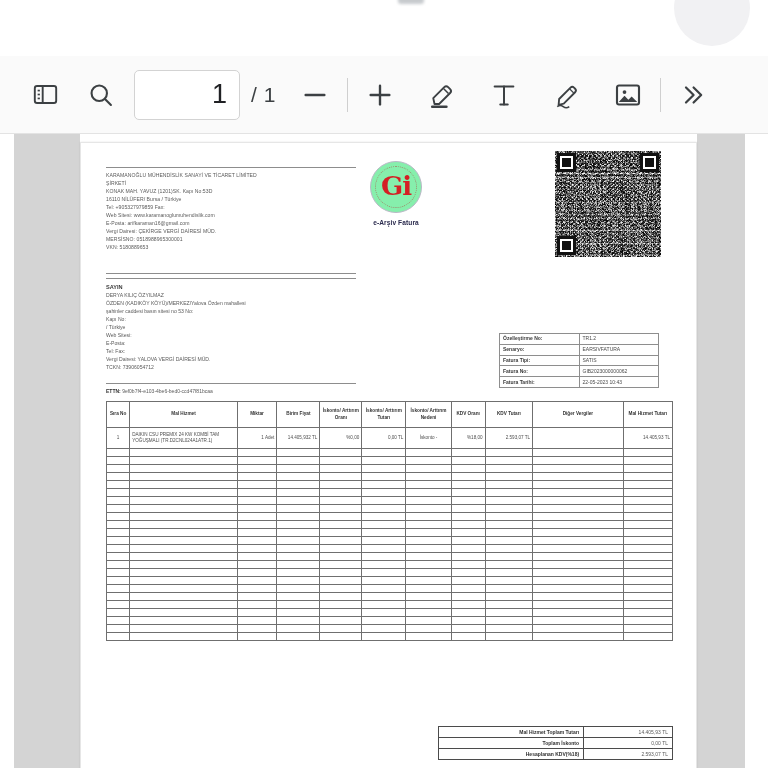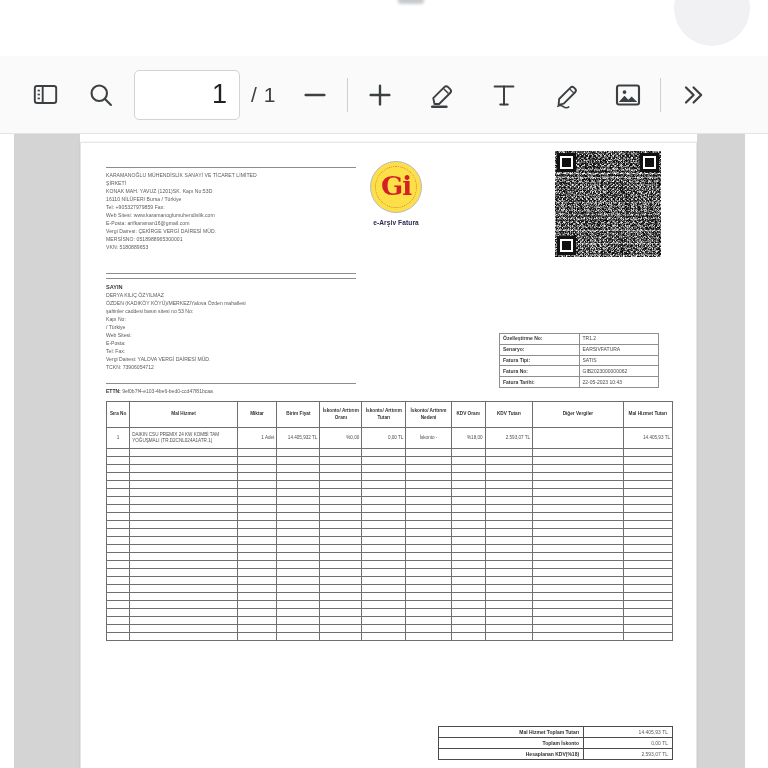--- a/index.html
+++ b/index.html
@@ -77,21 +77,21 @@
     font-size:5.1px; line-height:8.0px; color:#5a5a5a;
     letter-spacing:.05px;
   }
   .seller .ln { white-space:nowrap; overflow:hidden; text-overflow:clip; }
 
   .logo-wrap {
     position:absolute; left:272px; top:18px; width:86px; text-align:center;
   }
   .gib-seal {
     width:52px; height:52px; margin:0 auto; border-radius:50%;
-    border:1.1px solid #b9b9c6; position:relative; background:#fde047;
+    border:1.1px solid #b9b9c6; position:relative; background:#86efac;
   }
   .gib-seal .ring {
     position:absolute; inset:4px; border-radius:50%; border:.7px dotted #b03a3a; opacity:.55;
   }
   .gib-seal .gi {
     position:absolute; left:0; right:0; top:50%; transform:translateY(-52%);
     text-align:center; font-family:"DejaVu Serif", serif;
     font-size:26px; font-weight:700; color:#d41f24; line-height:1;
     letter-spacing:-1px;
   }

